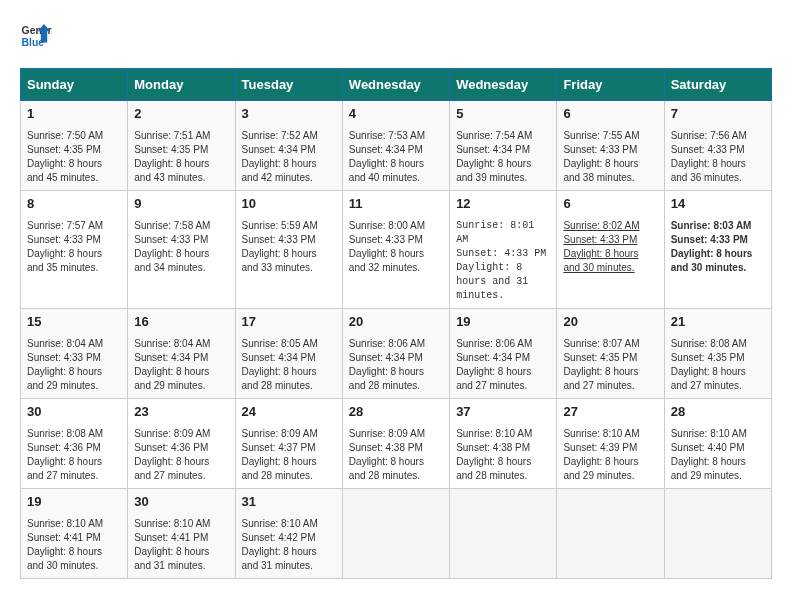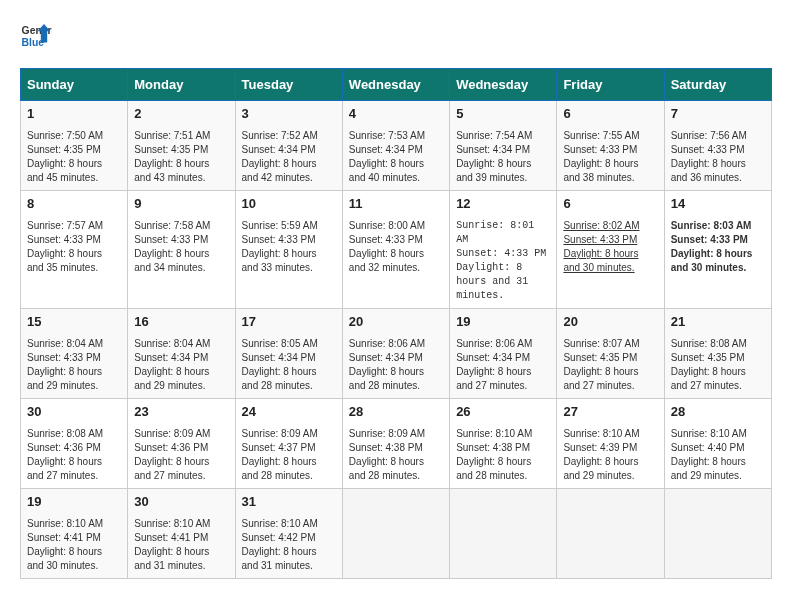--- a/index.html
+++ b/index.html
@@ -261,21 +261,21 @@
 Sunset: 4:37 PM
 Daylight: 8 hours and 28 minutes.</div>
         </td>
         <td>
           <span class="day-number">28</span>
           <div class="day-info" style="white-space: pre-line;">Sunrise: 8:09 AM
 Sunset: 4:38 PM
 Daylight: 8 hours and 28 minutes.</div>
         </td>
         <td>
-          <span class="day-number">26</span>
+          <span class="day-number">37</span>
           <div class="day-info" style="white-space: pre-line;">Sunrise: 8:10 AM
 Sunset: 4:38 PM
 Daylight: 8 hours and 28 minutes.</div>
         </td>
         <td>
           <span class="day-number">27</span>
           <div class="day-info" style="white-space: pre-line;">Sunrise: 8:10 AM
 Sunset: 4:39 PM
 Daylight: 8 hours and 29 minutes.</div>
         </td>

